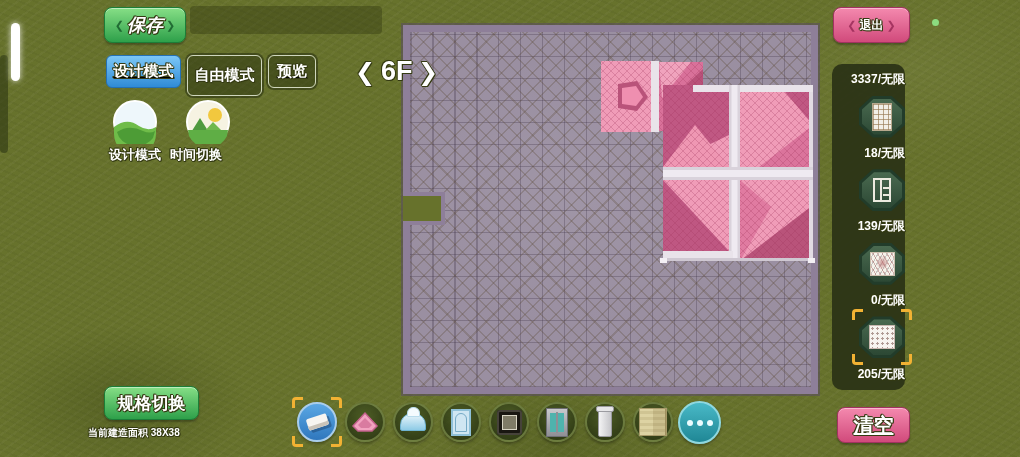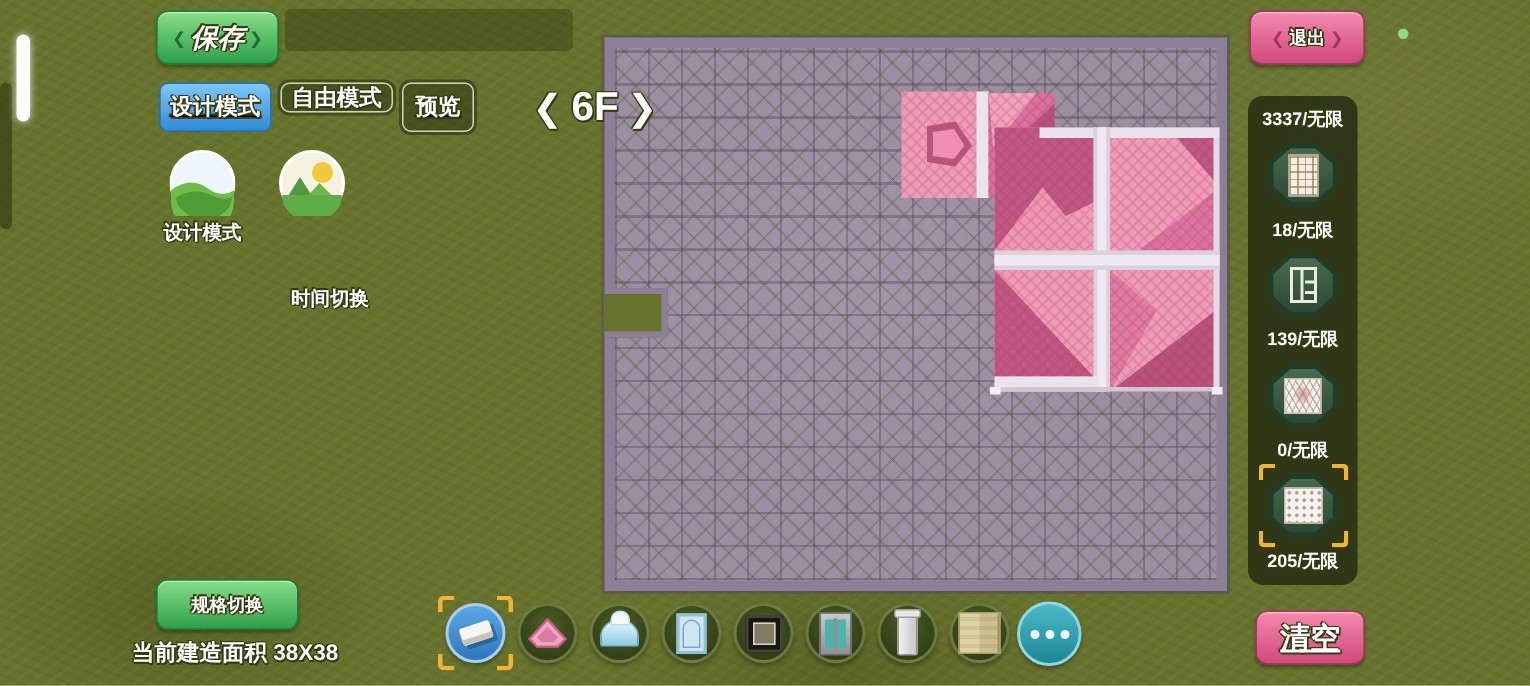--- a/index.html
+++ b/index.html
@@ -33,21 +33,21 @@
       background-image:
         repeating-linear-gradient(45deg, rgba(95,78,60,.28) 0 1.5px, transparent 1.5px 11px),
         repeating-linear-gradient(-45deg, rgba(95,78,60,.28) 0 1.5px, transparent 1.5px 11px),
         repeating-linear-gradient(0deg, rgba(68,56,76,.32) 0 1.5px, transparent 1.5px 22px),
         repeating-linear-gradient(90deg, rgba(68,56,76,.32) 0 1.5px, transparent 1.5px 22px),
         radial-gradient(260px 200px at 40% 45%, rgba(255,255,255,.06), transparent 70%);}
   #notch{left:0px;top:167px;width:42px;height:33px;background:#67722c;
       border-top:4px solid #8e7f99;border-right:4px solid #8e7f99;border-bottom:4px solid #8e7f99;box-sizing:border-box;}
   
   #right-panel{left:832px;top:64px;width:73px;height:326px;background:rgba(42,50,22,.92);
-      border-radius:10px;display:flex;flex-direction:column;align-items:center;justify-content:space-evenly;}
+      border-radius:10px;display:flex;flex-direction:column;align-items:flex-end;justify-content:space-evenly;}
   .count{font-size:12px;}
   .oct{position:relative;width:46px;height:42px;}
   .oct-o{position:absolute;inset:0;background:#223c2a;
       clip-path:polygon(30% 0,70% 0,100% 30%,100% 70%,70% 100%,30% 100%,0 70%,0 30%);}
   .oct-i{position:absolute;inset:3px;background:linear-gradient(#4a6a50,#2c4834);
       clip-path:polygon(30% 0,70% 0,100% 30%,100% 70%,70% 100%,30% 100%,0 70%,0 30%);}
   .oct-c{position:absolute;inset:0;display:flex;align-items:center;justify-content:center;}
   .ic-window{width:18px;height:26px;background:#f2efe6;border:1px solid #b7a98e;
       background-image:repeating-linear-gradient(0deg,rgba(150,120,80,.65) 0 1px,transparent 1px 5px),
                        repeating-linear-gradient(90deg,rgba(150,120,80,.65) 0 1px,transparent 1px 5px);}
@@ -153,21 +153,21 @@
     <span class="chev">❮</span>
     <span class="ot" style="font-size:18px;font-style:italic;">保存</span>
     <span class="chev">❯</span>
   </div>
 
   <div class="abs" style="left:190px;top:6px;width:192px;height:28px;background:rgba(35,40,10,.32);border-radius:4px;"></div>
 
   <div class="abs btn btn-blue" style="left:106px;top:55px;width:75px;height:33px;">
     <span class="ot" style="font-size:15px;">设计模式</span>
   </div>
-  <div class="abs btn btn-dark" style="left:187px;top:55px;width:75px;height:20px;">
+  <div class="abs btn btn-dark" style="left:187px;top:55px;width:75px;height:41px;">
     <span class="ot" style="font-size:15px;">自由模式</span>
   </div>
   <div class="abs btn btn-dark" style="left:268px;top:55px;width:48px;height:33px;text-decoration:underline;">
     <span class="ot" style="font-size:15px;">预览</span>
   </div>
 
   <div class="abs ot" style="left:355px;top:58px;font-size:24px;cursor:pointer;">❮</div>
   <div class="abs ot" style="left:381px;top:56px;font-size:27px;">6F</div>
   <div class="abs ot" style="left:418px;top:58px;font-size:24px;cursor:pointer;">❯</div>
 
@@ -182,21 +182,21 @@
 
   <div class="toggle-circle" style="left:186px;">
     <svg width="44" height="44" viewBox="0 0 44 44">
       <circle cx="22" cy="22" r="21" fill="#f6f3e2" stroke="#ffffff" stroke-width="2"></circle>
       <circle cx="29" cy="15" r="7" fill="#f2c83e"></circle>
       <polygon points="4,34 14,18 24,34" fill="#4f9a3f"></polygon>
       <polygon points="16,34 27,22 39,34" fill="#70b84e"></polygon>
       <path d="M2 30 L42 30 L41 36 A21 21 0 0 1 3 36 Z" fill="#5fae45"></path>
     </svg>
   </div>
-  <div class="abs ot label13" style="left:184px;top:146px;width:72px;margin-top:44px;">时间切换</div>
+  <div class="abs ot label13" style="left:160px;top:146px;width:72px;">时间切换</div>
 
   <div class="abs btn btn-pink" style="left:833px;top:7px;width:77px;height:36px;">
     <span class="chev chev-pink">❮</span>
     <span class="ot" style="font-size:12px;text-align:right;">退出</span>
     <span class="chev chev-pink">❯</span>
   </div>
 
   <div class="abs" style="left:932px;top:19px;width:7px;height:7px;border-radius:50%;background:#8cdc80;"></div>
 
   <div id="right-panel" class="abs">
@@ -233,23 +233,23 @@
         </div>
       <span class="corner c-tl"></span>
       <span class="corner c-tr"></span>
       <span class="corner c-bl"></span>
       <span class="corner c-br"></span>
     </div>
     <div class="ot count">205/无限</div>
   </div>
 
   <div class="abs btn btn-green" style="left:104px;top:386px;width:95px;height:34px;">
-    <span class="ot" style="font-size:12px;">规格切换</span>
-  </div>
-  <div class="abs ot" style="left:88px;top:426px;font-size:15px;">当前建造面积 38X38</div>
+    <span class="ot" style="font-size:17px;">规格切换</span>
+  </div>
+  <div class="abs ot" style="left:88px;top:426px;font-size:10px;">当前建造面积 38X38</div>
 
   <div class="tool" style="left:297px;background:linear-gradient(#5aa7e4,#2f77bd);border-color:#a9cdec;">
     <div class="ic-eraser"></div>
     <span class="corner c-tl"></span>
     <span class="corner c-tr"></span>
     <span class="corner c-bl"></span>
     <span class="corner c-br"></span>
   </div>
   <div class="tool" style="left:345px;">
     <svg width="28" height="24" viewBox="0 0 28 24">

